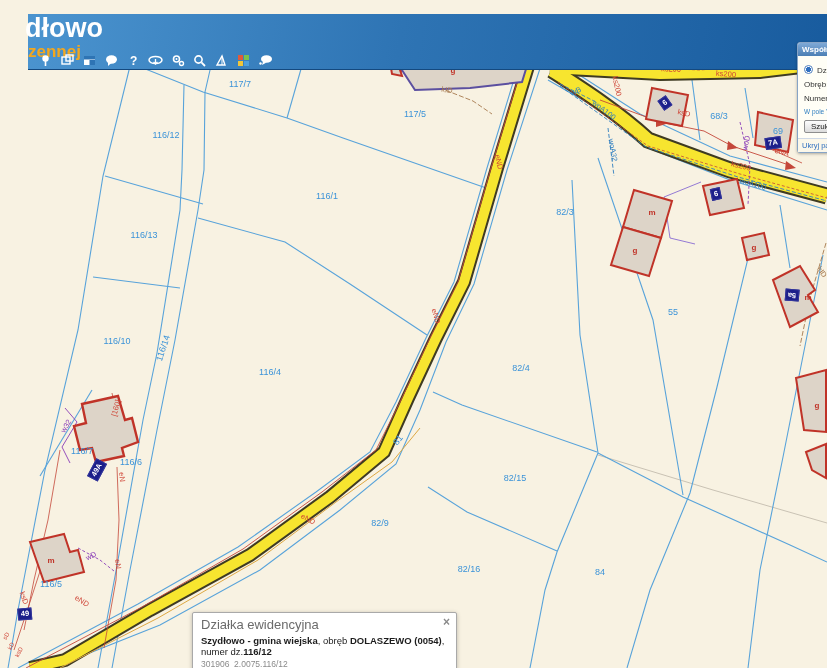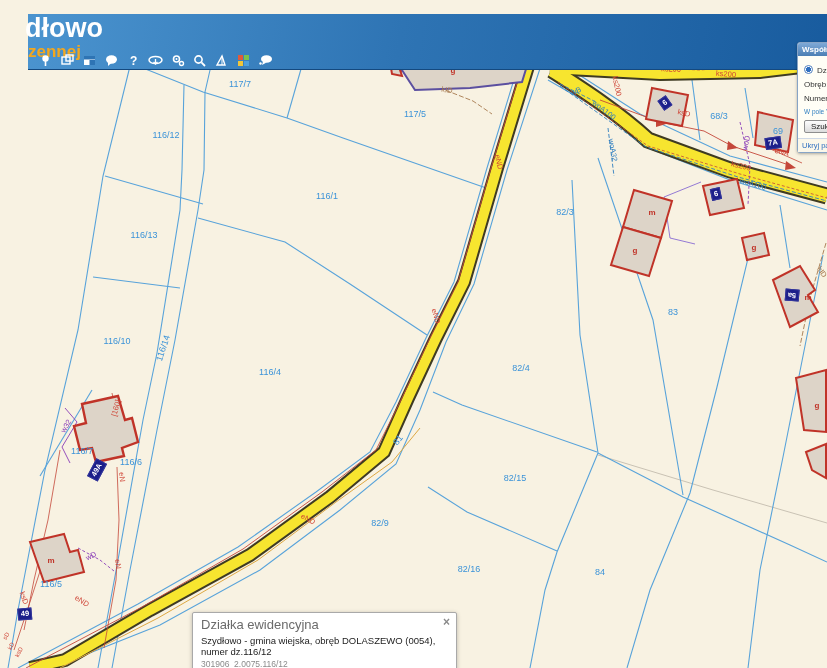--- a/index.html
+++ b/index.html
@@ -38,21 +38,21 @@
     border:1px solid #8e8e8e;border-radius:2px;color:#222;cursor:pointer;}
   #panel-foot{border-top:1px solid #cfd9e6;padding:2px 4px;background:#fbf7ea;}
   #panel-foot span{color:#2f6fc0;font-size:7.5px;cursor:pointer;}
   
   #popup{position:absolute;left:192px;top:612px;width:265px;height:70px;z-index:45;
     background:#fff;border:1px solid #a9a9a9;border-radius:2px;box-shadow:0 1px 4px rgba(0,0,0,.25);
     padding:4px 8px;box-sizing:border-box;}
   #popup-title{color:#6b6b6b;font-size:13px;}
   #popup-close{position:absolute;right:6px;top:2px;color:#8a8a8a;font-size:12px;font-weight:bold;cursor:pointer;}
   #popup-main{margin-top:3px;font-size:9.5px;color:#1c1c1c;}
-  #popup-main .b{font-weight:normal;}
+  #popup-main .b{font-weight:bold;}
   #popup-code{margin-top:2px;color:#8a8a8a;font-size:8.5px;}
 </style>
 </head>
 <body>
 
 <div id="stage">
 
   <div id="map">
     <svg width="827" height="668" viewBox="0 0 827 668" xmlns="http://www.w3.org/2000/svg">
       <rect x="0" y="0" width="827" height="668" fill="#f8f2e2"></rect>
@@ -151,21 +151,21 @@
         <div class="plabel" style="left: 270px; top: 372px; transform: translate(-50%, -50%) rotate(0deg);">116/4</div>
         <div class="plabel" style="left: 82px; top: 451px; transform: translate(-50%, -50%) rotate(0deg);">116/7</div>
         <div class="plabel" style="left: 131px; top: 462px; transform: translate(-50%, -50%) rotate(0deg);">116/6</div>
         <div class="plabel" style="left: 51px; top: 584px; transform: translate(-50%, -50%) rotate(0deg);">116/5</div>
         <div class="plabel" style="left: 565px; top: 212px; transform: translate(-50%, -50%) rotate(0deg);">82/3</div>
         <div class="plabel" style="left: 521px; top: 368px; transform: translate(-50%, -50%) rotate(0deg);">82/4</div>
         <div class="plabel" style="left: 515px; top: 478px; transform: translate(-50%, -50%) rotate(0deg);">82/15</div>
         <div class="plabel" style="left: 380px; top: 523px; transform: translate(-50%, -50%) rotate(0deg);">82/9</div>
         <div class="plabel" style="left: 469px; top: 569px; transform: translate(-50%, -50%) rotate(0deg);">82/16</div>
         <div class="plabel" style="left: 600px; top: 572px; transform: translate(-50%, -50%) rotate(0deg);">84</div>
-        <div class="plabel" style="left: 673px; top: 312px; transform: translate(-50%, -50%) rotate(0deg);">83</div>
+        <div class="plabel" style="left: 673px; top: 312px; transform: translate(-50%, -50%) rotate(0deg);">55</div>
         <div class="plabel" style="left: 719px; top: 116px; transform: translate(-50%, -50%) rotate(0deg);">68/3</div>
         <div class="plabel" style="left: 778px; top: 131px; transform: translate(-50%, -50%) rotate(0deg);">69</div>
         <div class="plabel" style="left: 398px; top: 440px; transform: translate(-50%, -50%) rotate(-52deg);">81</div>
         <div class="ulabel" style="color: rgb(207, 69, 55); left: 499px; top: 162px; transform: translate(-50%, -50%) rotate(77deg);">eND</div>
         <div class="ulabel" style="color: rgb(207, 69, 55); left: 436px; top: 316px; transform: translate(-50%, -50%) rotate(74deg);">eND</div>
         <div class="ulabel" style="color: rgb(207, 69, 55); left: 308px; top: 519px; transform: translate(-50%, -50%) rotate(27deg);">eND</div>
         <div class="ulabel" style="color: rgb(207, 69, 55); left: 82px; top: 601px; transform: translate(-50%, -50%) rotate(33deg);">eND</div>
         <div class="ulabel" style="color: rgb(207, 69, 55); left: 122px; top: 477px; transform: translate(-50%, -50%) rotate(83deg);">eN</div>
         <div class="ulabel" style="color: rgb(207, 69, 55); left: 118px; top: 564px; transform: translate(-50%, -50%) rotate(83deg);">eN</div>
         <div class="ulabel" style="color: rgb(207, 69, 55); left: 24px; top: 598px; transform: translate(-50%, -50%) rotate(70deg);">ksD</div>

